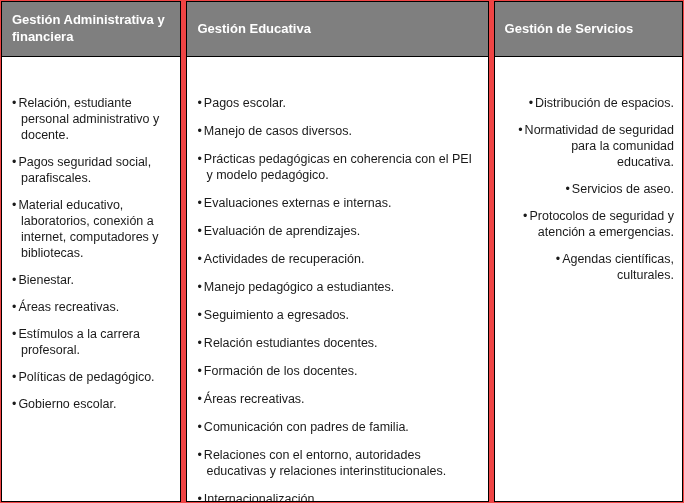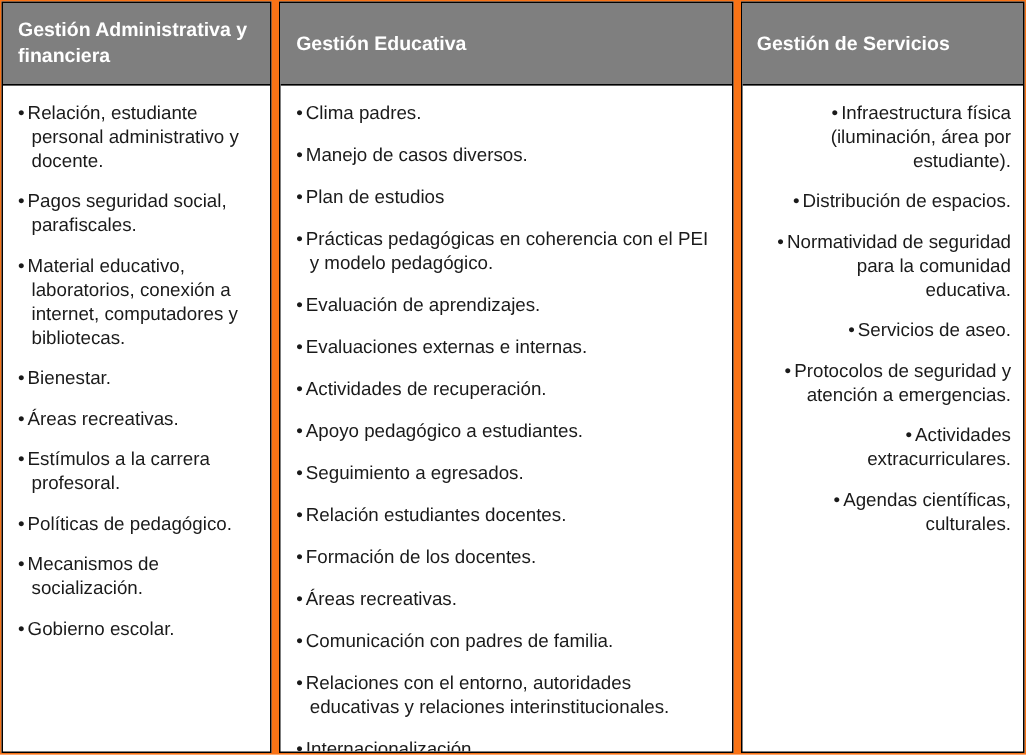--- a/index.html
+++ b/index.html
@@ -7,21 +7,21 @@
     padding: 0;
     background: #ffffff;
     font-family: "Liberation Sans", sans-serif;
   }
   .table-wrap {
     width: 684px;
     height: 503px;
     box-sizing: border-box;
     display: flex;
     gap: 5px;
-    background: #f97316;
+    background: #ef4444;
     padding: 1px;
   }
   .col {
     box-sizing: border-box;
     border: 1px solid #000000;
     background: #ffffff;
     display: flex;
     flex-direction: column;
     height: 100%;
     overflow: hidden;
@@ -40,20 +40,21 @@
     min-height: 55px;
     border-bottom: 1px solid #000000;
     display: flex;
     align-items: center;
   }
   .col-body {
     flex: 1;
     box-sizing: border-box;
     padding: 10px 8px 6px 10px;
     overflow: hidden;
+    margin-top: 28px;
   }
   ul.items {
     list-style: none;
     margin: 0;
     padding: 0;
     font-size: 12.5px;
     color: #1a1a1a;
     line-height: 1.28;
   }
   ul.items li {
@@ -76,57 +77,53 @@
     <div class="col-header">Gestión Administrativa y financiera</div>
     <div class="col-body">
       <ul class="items">
         <li>Relación, estudiante personal administrativo y docente.</li>
         <li>Pagos seguridad social, parafiscales.</li>
         <li>Material educativo, laboratorios, conexión a internet, computadores y bibliotecas.</li>
         <li>Bienestar.</li>
         <li>Áreas recreativas.</li>
         <li>Estímulos a la carrera profesoral.</li>
         <li>Políticas de pedagógico.</li>
-        <li>Mecanismos de socialización.</li>
         <li>Gobierno escolar.</li>
       </ul>
     </div>
   </div>
 
   <div class="col col-2">
     <div class="col-header">Gestión Educativa</div>
     <div class="col-body">
       <ul class="items">
-        <li>Clima padres.</li>
+        <li>Pagos escolar.</li>
         <li>Manejo de casos diversos.</li>
-        <li>Plan de estudios</li>
         <li>Prácticas pedagógicas en coherencia con el PEI y modelo pedagógico.</li>
+        <li>Evaluaciones externas e internas.</li>
         <li>Evaluación de aprendizajes.</li>
-        <li>Evaluaciones externas e internas.</li>
         <li>Actividades de recuperación.</li>
-        <li>Apoyo pedagógico a estudiantes.</li>
+        <li>Manejo pedagógico a estudiantes.</li>
         <li>Seguimiento a egresados.</li>
         <li>Relación estudiantes docentes.</li>
         <li>Formación de los docentes.</li>
         <li>Áreas recreativas.</li>
         <li>Comunicación con padres de familia.</li>
         <li>Relaciones con el entorno, autoridades educativas y relaciones interinstitucionales.</li>
         <li>Internacionalización.</li>
       </ul>
     </div>
   </div>
 
   <div class="col col-3">
     <div class="col-header">Gestión de Servicios</div>
     <div class="col-body">
       <ul class="items">
-        <li>Infraestructura física (iluminación, área por estudiante).</li>
         <li>Distribución de espacios.</li>
         <li>Normatividad de seguridad para la comunidad educativa.</li>
         <li>Servicios de aseo.</li>
         <li>Protocolos de seguridad y atención a emergencias.</li>
-        <li>Actividades extracurriculares.</li>
         <li>Agendas científicas, culturales.</li>
       </ul>
     </div>
   </div>
 
 </div>
 
 </body></html>

